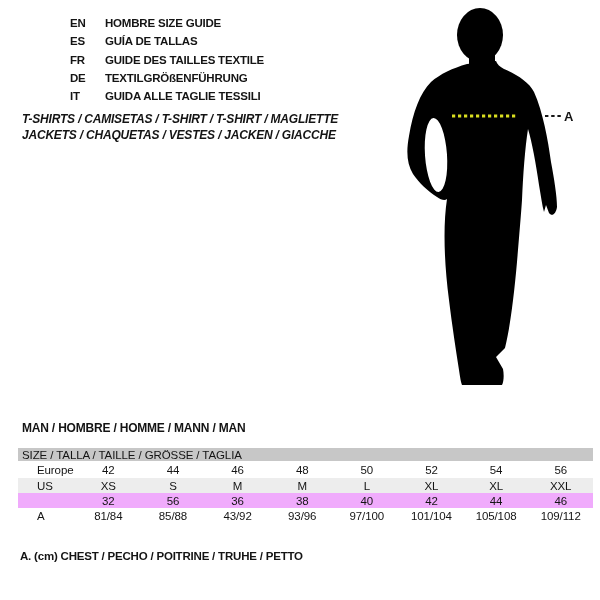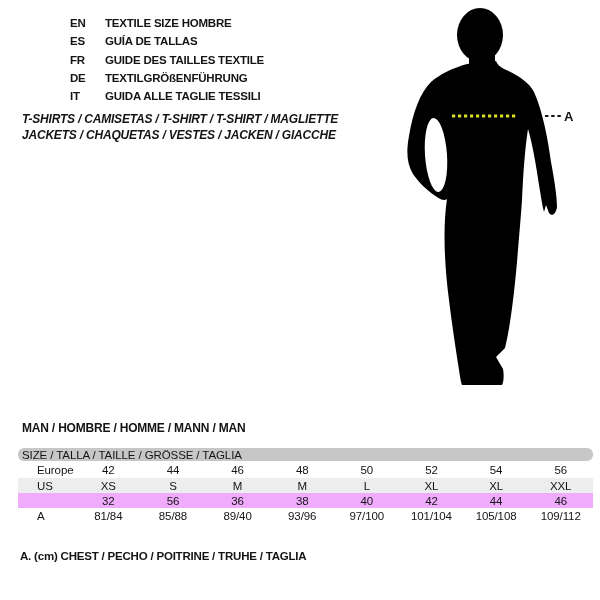--- a/index.html
+++ b/index.html
@@ -38,21 +38,21 @@
               font-weight:bold; font-size:11.5px; letter-spacing:-0.2px; }
 </style>
 </head>
 <body>
 
 <div id="root">
 
   <div id="language-list" class="lang-list">
       <div class="lang-item">
         <span class="lang-code">EN</span>
-        <span class="lang-label">TEXTILE SIZE HOMBRE</span>
+        <span class="lang-label">HOMBRE SIZE GUIDE</span>
       </div>
       <div class="lang-item">
         <span class="lang-code">ES</span>
         <span class="lang-label">GUÍA DE TALLAS</span>
       </div>
       <div class="lang-item">
         <span class="lang-code">FR</span>
         <span class="lang-label">GUIDE DES TAILLES TEXTILE</span>
       </div>
       <div class="lang-item">
@@ -102,21 +102,21 @@
       L 467,64 Z"></path>
     <ellipse cx="436" cy="155" rx="11" ry="37" fill="#ffffff" transform="rotate(-4 436 155)"></ellipse>
     <line x1="452" y1="116" x2="518" y2="116" stroke="#d9de20" stroke-width="3" stroke-dasharray="3.2 2.8"></line>
     <line x1="545" y1="116" x2="561" y2="116" stroke="#161616" stroke-width="2.2" stroke-dasharray="3.4 2.8"></line>
   </svg>
   <span class="measure-label">A</span>
 
   <div class="section-title">MAN / HOMBRE / HOMME / MANN / MAN</div>
 
   <div class="size-table">
-    <div class="t-header" style="background: rgb(199, 199, 199); border-radius: 6px;">
+    <div class="t-header" style="background: rgb(199, 199, 199);">
       <span>SIZE / TALLA / TAILLE / GRÖSSE / TAGLIA</span>
     </div>
     <div id="size-table-rows">
         <div class="t-row h16">
           <span class="row-label">Europe</span>
           <span class="cell">42</span>
           <span class="cell">44</span>
           <span class="cell">46</span>
           <span class="cell">48</span>
           <span class="cell">50</span>
@@ -143,25 +143,25 @@
           <span class="cell">38</span>
           <span class="cell">40</span>
           <span class="cell">42</span>
           <span class="cell">44</span>
           <span class="cell">46</span>
         </div>
         <div class="t-row h16">
           <span class="row-label">A</span>
           <span class="cell">81/84</span>
           <span class="cell">85/88</span>
-          <span class="cell">89/40</span>
+          <span class="cell">43/92</span>
           <span class="cell">93/96</span>
           <span class="cell">97/100</span>
           <span class="cell">101/104</span>
           <span class="cell">105/108</span>
           <span class="cell">109/112</span>
         </div>
       </div>
   </div>
 
-  <div class="footnote">A. (cm) CHEST / PECHO / POITRINE / TRUHE / TAGLIA</div>
+  <div class="footnote">A. (cm) CHEST / PECHO / POITRINE / TRUHE / PETTO</div>
 
 </div>
 
 </body></html>

